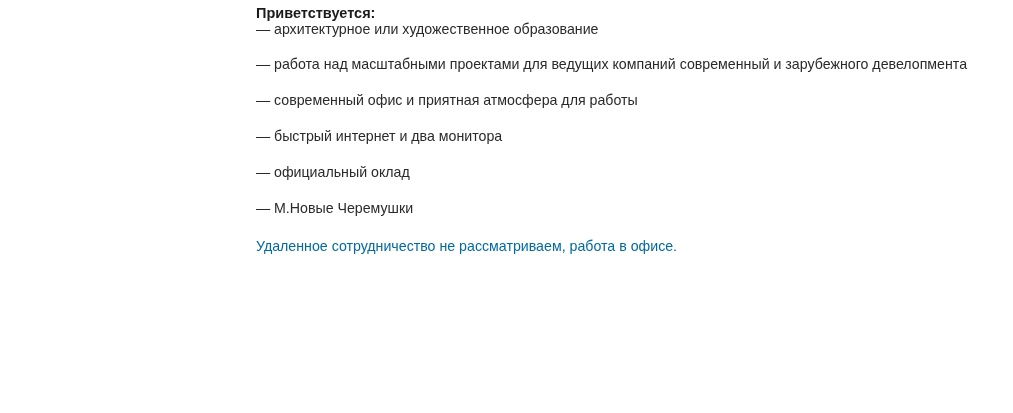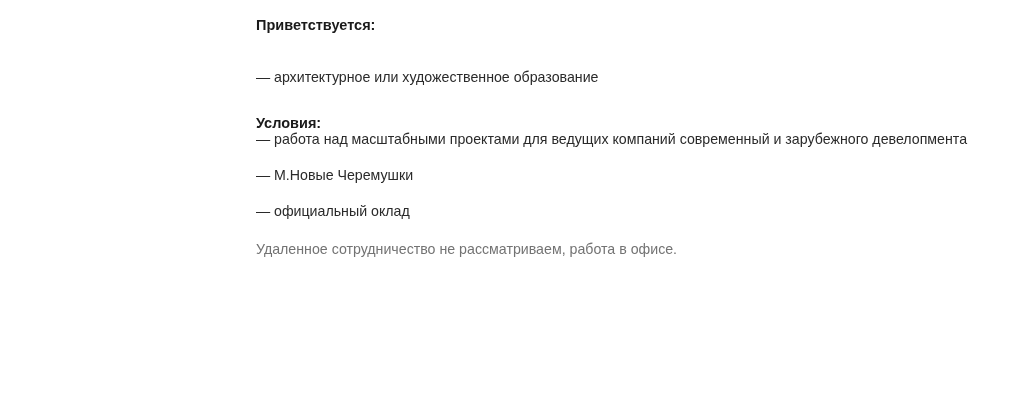--- a/index.html
+++ b/index.html
@@ -16,21 +16,21 @@
   }
   .page {
     position: relative;
     width: 1013px;
     height: 413px;
     box-sizing: border-box;
   }
   .content {
     position: absolute;
     left: 256px;
-    top: 12px;
+    top: 0;
     right: 10px;
   }
   .heading {
     font-size: 14.5px;
     font-weight: bold;
     color: #1a1a1a;
     line-height: 1.2;
     margin: 0;
   }
   .section-1 { margin-top: 5px; }
@@ -41,61 +41,66 @@
     margin: 0;
     padding: 0;
   }
   ul.bullets li {
     font-size: 14.2px;
     color: #2a2a2a;
     line-height: 1.0;
     white-space: nowrap;
   }
   .list-1 { margin-top: 24px; }
-  .list-1 li { margin-bottom: 20px; margin-top: 36px; }
+  .list-1 li { margin-bottom: 20px; }
   .list-2 { margin-top: 26px; }
   .list-2 li { margin-bottom: 22px; }
 
   .dash {
     display: inline-block;
     width: 18px;
     color: #2a2a2a;
   }
   .note {
     font-size: 14.2px;
-    color: #737373;
+    color: #0369a1;
     margin: 0;
     margin-top: 6px;
     line-height: 1.2;
   }
 </style>
 </head>
 <body>
 
 <div class="page">
   <div class="content">
 
     <p class="heading section-1">Приветствуется:</p>
 
     <ul class="bullets list-1">
       <li>
         <span class="dash">—</span><span>архитектурное или художественное образование</span>
       </li>
     </ul>
 
-    <p class="heading section-2">Условия:</p>
 
     <ul class="bullets list-2">
       <li>
         <span class="dash">—</span><span>работа над масштабными проектами для ведущих компаний современный и зарубежного девелопмента</span>
       </li>
       <li>
-        <span class="dash">—</span><span>М.Новые Черемушки</span>
+        <span class="dash">—</span><span>современный офис и приятная атмосфера для работы</span>
+      </li>
+      <li>
+        <span class="dash">—</span><span>быстрый интернет и два монитора</span>
       </li>
       <li>
         <span class="dash">—</span><span>официальный оклад</span>
+      </li>
+      <li>
+        <span class="dash">—</span><span>М.Новые Черемушки</span>
       </li>
     </ul>
 
     <p class="note">Удаленное сотрудничество не рассматриваем, работа в офисе.</p>
 
   </div>
 </div>
 
 </body></html>

